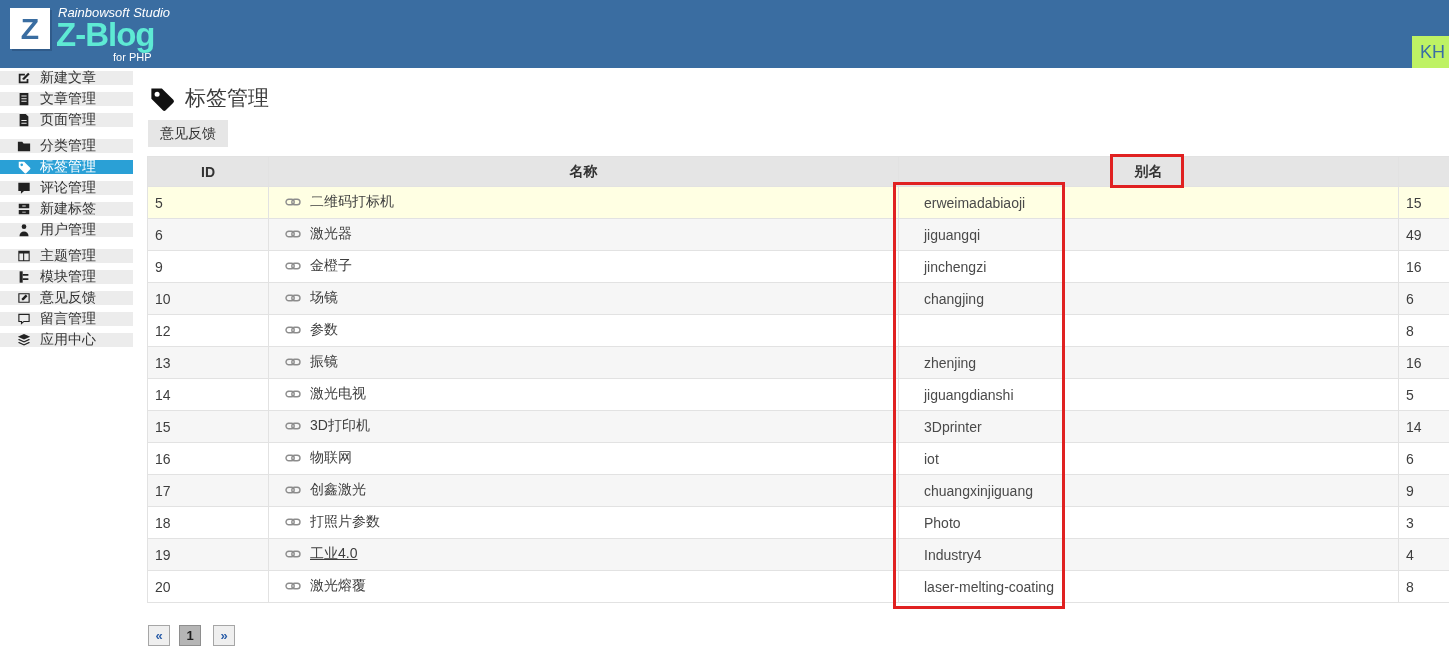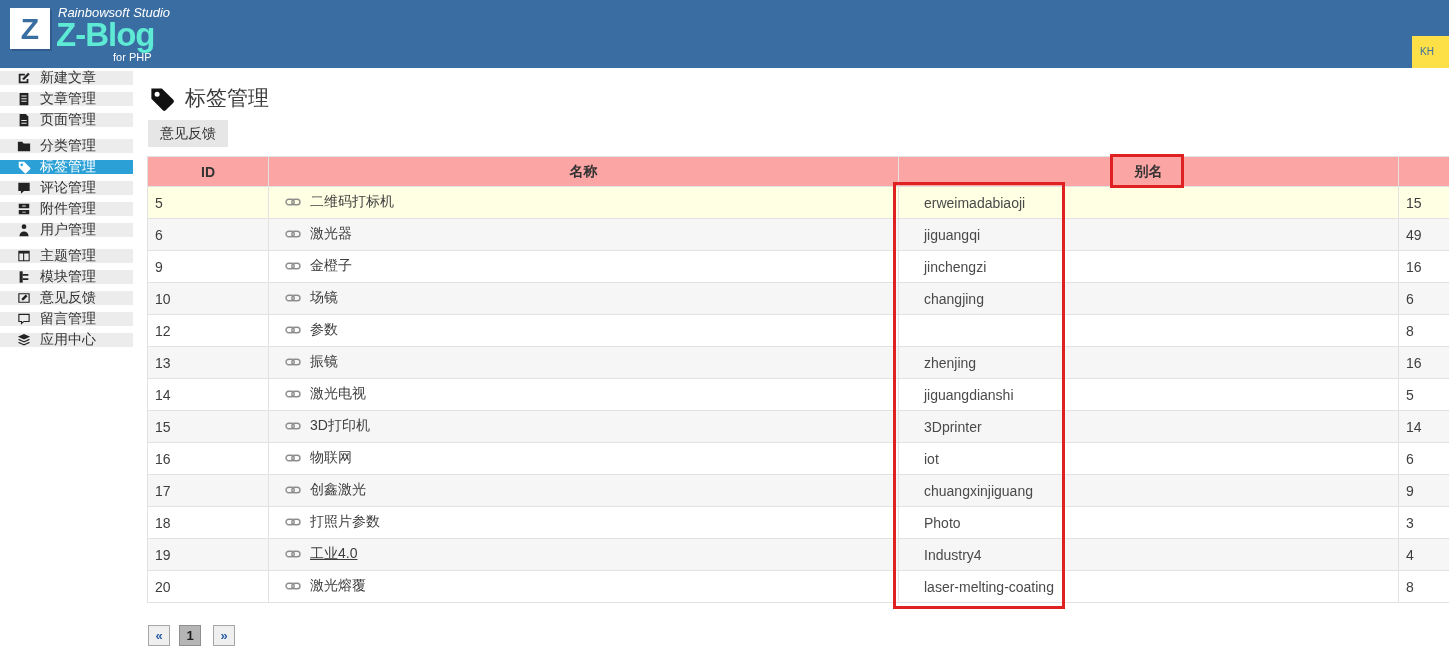--- a/index.html
+++ b/index.html
@@ -12,22 +12,22 @@
 
   
   .app-header{position:absolute;left:0;top:0;width:1449px;height:68px;background:var(--c-header);}
   .logo-area{position:absolute;left:10px;top:7px;height:58px;}
   .logo-z{position:absolute;left:0;top:1px;width:40px;height:41px;background:#fff;
           box-shadow:2px 2px 0 rgba(20,40,70,.25);display:flex;align-items:center;justify-content:center;}
   .logo-z span{color:var(--c-header);font-size:30px;font-weight:bold;line-height:1;}
   .studio-text{position:absolute;left:48px;top:-2px;color:#fff;font-size:13px;font-weight:normal;font-style:italic;white-space:nowrap;}
   .zblog-text{position:absolute;left:46px;top:9px;color:#5eead4;font-size:33px;font-weight:bold;letter-spacing:-1px;white-space:nowrap;}
   .forphp-text{position:absolute;left:103px;top:44px;color:#fff;font-size:11px;white-space:nowrap;}
-  .user-tab{position:absolute;right:0;top:36px;width:37px;height:32px;background:#fde047;
-            color:#3a6ea5;font-size:10px;line-height:32px;padding-left:8px;cursor:pointer;}
+  .user-tab{position:absolute;right:0;top:36px;width:37px;height:32px;background:#bef264;
+            color:#3a6ea5;font-size:18px;line-height:32px;padding-left:8px;cursor:pointer;}
 
   
   .sidebar{position:absolute;left:0;top:68px;width:133px;padding-top:3px;}
   .side-item{height:14px;margin-bottom:7px;background:#ececec;display:flex;align-items:center;
              padding-left:17px;cursor:pointer;font-size:14px;color:#333;}
   .side-item.group-start{margin-top:12px;}
   .side-item .s-icon{width:14px;height:14px;margin-right:9px;fill:#222;flex:none;}
   .side-item.active{background:var(--c-active);color:#fff;}
   .side-item.active .s-icon{fill:#fff;}
 
@@ -35,21 +35,21 @@
   .main{position:absolute;left:147px;top:68px;width:1302px;height:579px;overflow:hidden;}
   .page-title-row{position:absolute;left:1px;top:16px;display:flex;align-items:center;}
   .title-icon{width:27px;height:27px;fill:#111;margin-right:10px;}
   .page-title{font-size:21px;font-weight:400;color:#3c3c3c;}
   .btn-new-tag{position:absolute;left:1px;top:52px;height:27px;padding:0 12px;background:#e6e6e6;
                border:none;font-size:14px;color:#333;cursor:pointer;font-family:inherit;}
 
   
   table{position:absolute;left:0;top:88px;width:1371px;border-collapse:collapse;table-layout:fixed;font-size:14px;}
   th,td{border:1px solid var(--c-border);overflow:hidden;white-space:nowrap;}
-  th{height:30px;background:#fca5a5;font-weight:bold;color:#333;text-align:center;}
+  th{height:30px;background:#e5e5e5;font-weight:bold;color:#333;text-align:center;}
   td{height:32px;color:#3e3e3e;}
   tbody tr:nth-child(even){background:var(--c-stripe);}
   tbody tr.highlighted{background:var(--c-highlight);}
   .c-id{padding-left:7px;}
   .c-name{padding-left:16px;}
   .c-alias{padding-left:25px;color:#4a4a4a;}
   .c-count{padding-left:7px;}
   .name-link{color:#3e3e3e;text-decoration:none;display:inline-flex;align-items:center;cursor:pointer;}
   .name-link .l-icon{width:16px;height:16px;margin-right:9px;color:#8d8d8d;flex:none;}
   tr.u-line .name-text{text-decoration:underline;}
@@ -182,21 +182,21 @@
     <svg class="s-icon">
         <use href="#sym-comment-icon"></use>
       </svg>
     <span class="s-label">评论管理</span>
   </div>
 
   <div class="side-item">
     <svg class="s-icon">
         <use href="#sym-archive-icon"></use>
       </svg>
-    <span class="s-label">附件管理</span>
+    <span class="s-label">新建标签</span>
   </div>
 
   <div class="side-item">
     <svg class="s-icon">
         <use href="#sym-user-icon"></use>
       </svg>
     <span class="s-label">用户管理</span>
   </div>
 
   <div class="side-item group-start">

